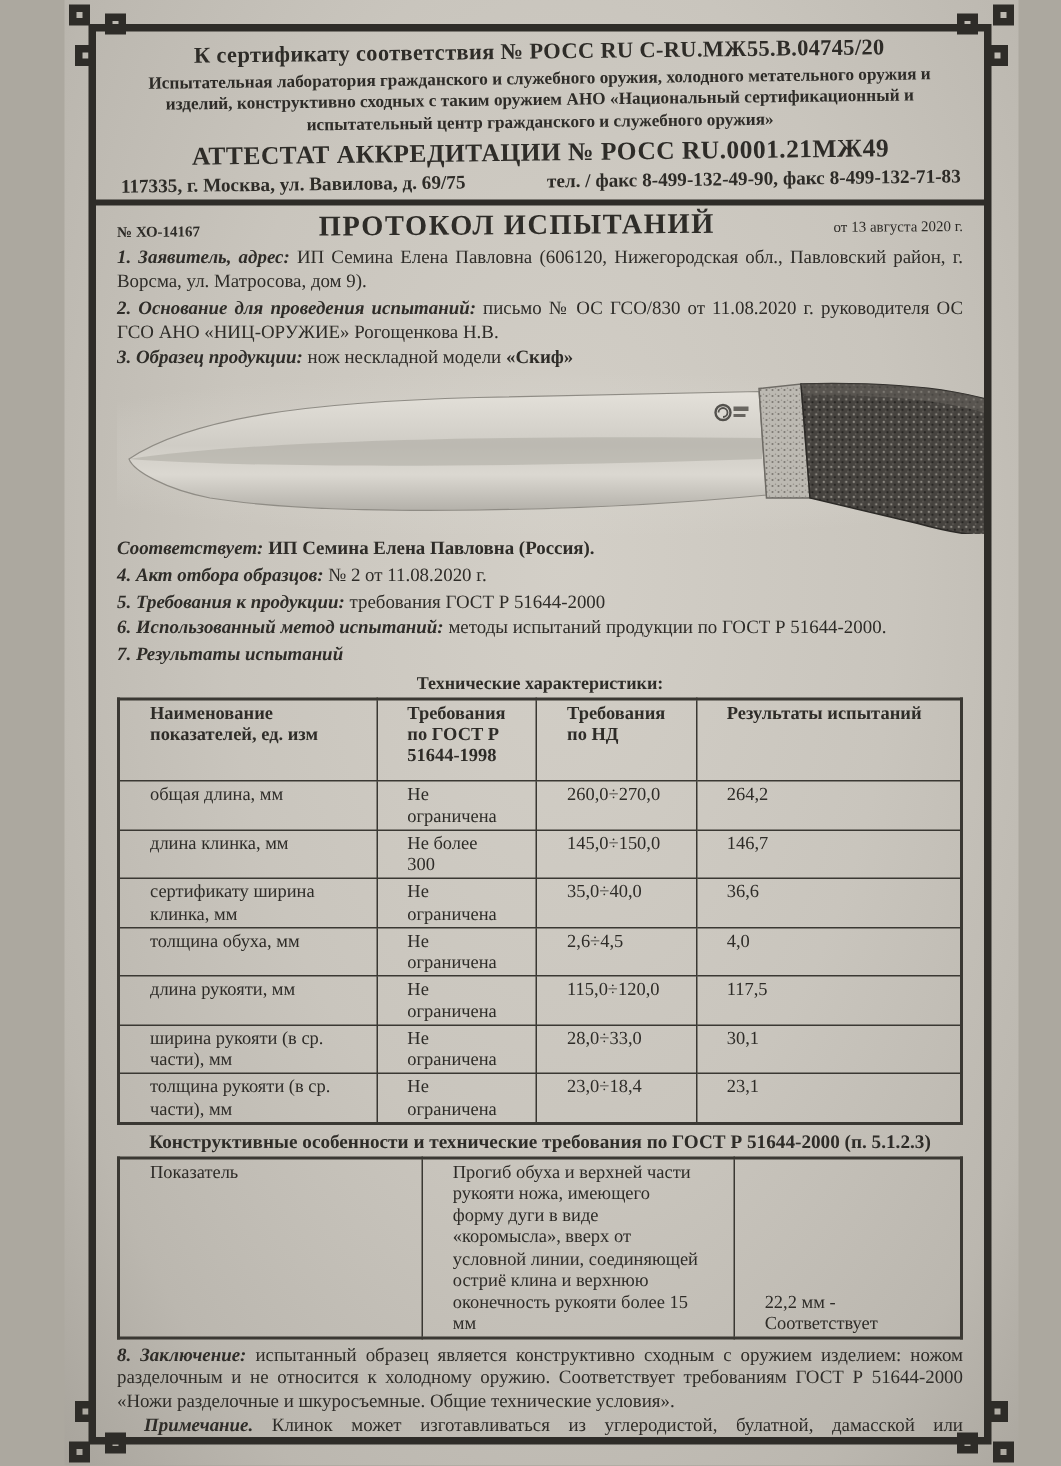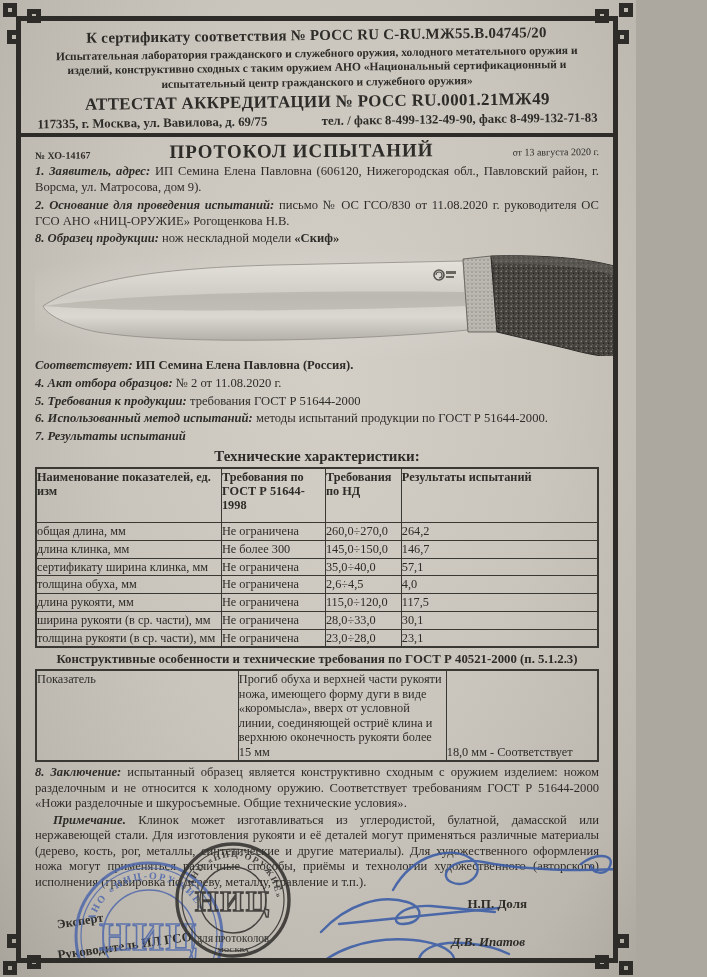--- a/index.html
+++ b/index.html
@@ -13,20 +13,21 @@
   html,body{width:707px;height:977px;overflow:hidden;}
   body{
     font-family:"Liberation Serif","DejaVu Serif",serif;
     color:var(--ink);
     background:#aca89f;
   }
   .photo{
     position:relative;width:636px;height:977px;overflow:hidden;
     background:
       radial-gradient(ellipse at 52% 38%, #d3cfc7 0%, #c9c5bd 48%, #bbb7af 80%, #a8a49c 100%);
+    margin-left: 43px;
   }
   .frame{
     position:absolute;inset:16px 18px 14px 16px;
     border:5px solid var(--ink);
     padding:6px 14px 0 14px;
     overflow:hidden;
   }
   
   .corner{position:absolute;width:62px;height:62px;z-index:5;}
   .corner i{position:absolute;width:14px;height:14px;border:5px solid var(--ink);background:transparent;}
@@ -52,24 +53,24 @@
 
   .body-text{font-size:12.6px;line-height:1.25;}
   .field{margin-top:2px;text-align:justify;}
   .lbl{font-weight:bold;font-style:italic;}
   .bold{font-weight:bold;}
 
   .knife-wrap{
     margin:3px auto 1px;width:645px;height:106px;
     background:radial-gradient(ellipse at 45% 50%, #d6d3cc 0%, rgba(214,211,204,0) 75%);
   }
-  .tech-head{text-align:center;font-weight:bold;font-size:15px;margin-top:3px;}
+  .tech-head{text-align:center;font-weight:bold;font-size:12px;margin-top:3px;}
 
   table{border-collapse:collapse;width:100%;margin-top:2px;}
-  td,th{border:1.6px solid var(--ink-soft);font-size:12.3px;padding:1px 0;vertical-align:top;text-align:left;}
+  td,th{border:1.6px solid var(--ink-soft);font-size:12.3px;padding:1px 20px;vertical-align:top;text-align:left;}
   table.t1{border:2.4px solid var(--ink-soft);}
   table.t1 th{font-weight:bold;line-height:1.15;padding-bottom:10px;}
   table.t1 td{line-height:1.2;}
   .c1{width:33%;} .c2{width:18.5%;} .c3{width:13.5%;} .c4{width:35%;}
 
   .design-head{text-align:center;font-weight:bold;font-size:12.8px;margin-top:4px;}
   table.t2{border:2.4px solid var(--ink-soft);}
   table.t2 td{line-height:1.18;}
   .d1{width:36%;} .d2{width:37%;} .d3{width:27%;vertical-align:bottom;}
 
@@ -113,21 +114,21 @@
     <div class="body-text">
       <div class="field">
         <span class="lbl">1. Заявитель, адрес:</span>
         <span>ИП Семина Елена Павловна (606120, Нижегородская обл., Павловский район, г. Ворсма, ул. Матросова, дом 9).</span>
       </div>
       <div class="field">
         <span class="lbl">2. Основание для проведения испытаний:</span>
         <span>письмо № ОС ГСО/830 от 11.08.2020 г. руководителя ОС ГСО АНО «НИЦ-ОРУЖИЕ» Рогощенкова Н.В.</span>
       </div>
       <div class="field">
-        <span class="lbl">8. Образец продукции:</span>
+        <span class="lbl">3. Образец продукции:</span>
         <span>нож нескладной модели</span>
         <span class="bold">«Скиф»</span>
       </div>
     </div>
 
     <div class="knife-wrap">
       <svg width="645" height="106" viewBox="0 0 645 106">
         <defs>
           <linearGradient id="bladeG" x1="0" y1="0" x2="0" y2="1">
             <stop offset="0" stop-color="#e4e1da"></stop>
@@ -206,21 +207,21 @@
       <tr>
         <td>длина клинка, мм</td>
             <td>Не более 300</td>
             <td>145,0÷150,0</td>
             <td>146,7</td>
       </tr>
       <tr>
         <td>сертификату ширина клинка, мм</td>
             <td>Не ограничена</td>
             <td>35,0÷40,0</td>
-            <td>57,1</td>
+            <td>36,6</td>
       </tr>
       <tr>
         <td>толщина обуха, мм</td>
             <td>Не ограничена</td>
             <td>2,6÷4,5</td>
             <td>4,0</td>
       </tr>
       <tr>
         <td>длина рукояти, мм</td>
             <td>Не ограничена</td>
@@ -229,33 +230,33 @@
       </tr>
       <tr>
         <td>ширина рукояти (в ср. части), мм</td>
             <td>Не ограничена</td>
             <td>28,0÷33,0</td>
             <td>30,1</td>
       </tr>
       <tr>
         <td>толщина рукояти (в ср. части), мм</td>
             <td>Не ограничена</td>
-            <td>23,0÷28,0</td>
+            <td>23,0÷18,4</td>
             <td>23,1</td>
       </tr>
     </tbody>
       </table>
 
-    <div class="design-head">Конструктивные особенности и технические требования по ГОСТ Р 40521-2000 (п. 5.1.2.3)</div>
+    <div class="design-head">Конструктивные особенности и технические требования по ГОСТ Р 51644-2000 (п. 5.1.2.3)</div>
     <table class="t2">
       <tbody>
           <tr>
         <td class="d1">Показатель</td>
         <td class="d2">Прогиб обуха и верхней части рукояти ножа, имеющего форму дуги в виде «коромысла», вверх от условной линии, соединяющей остриё клина и верхнюю оконечность рукояти более 15 мм</td>
-        <td class="d3">18,0 мм - Соответствует</td>
+        <td class="d3">22,2 мм - Соответствует</td>
       </tr>
     </tbody>
       </table>
 
     <div class="para">
       <span class="lbl">8. Заключение:</span>
       <span>испытанный образец является конструктивно сходным с оружием изделием: ножом разделочным и не относится к холодному оружию. Соответствует требованиям ГОСТ Р 51644-2000 «Ножи разделочные и шкуросъемные. Общие технические условия».</span>
     </div>
     <div class="para indent">
       <span class="lbl">Примечание.</span>

